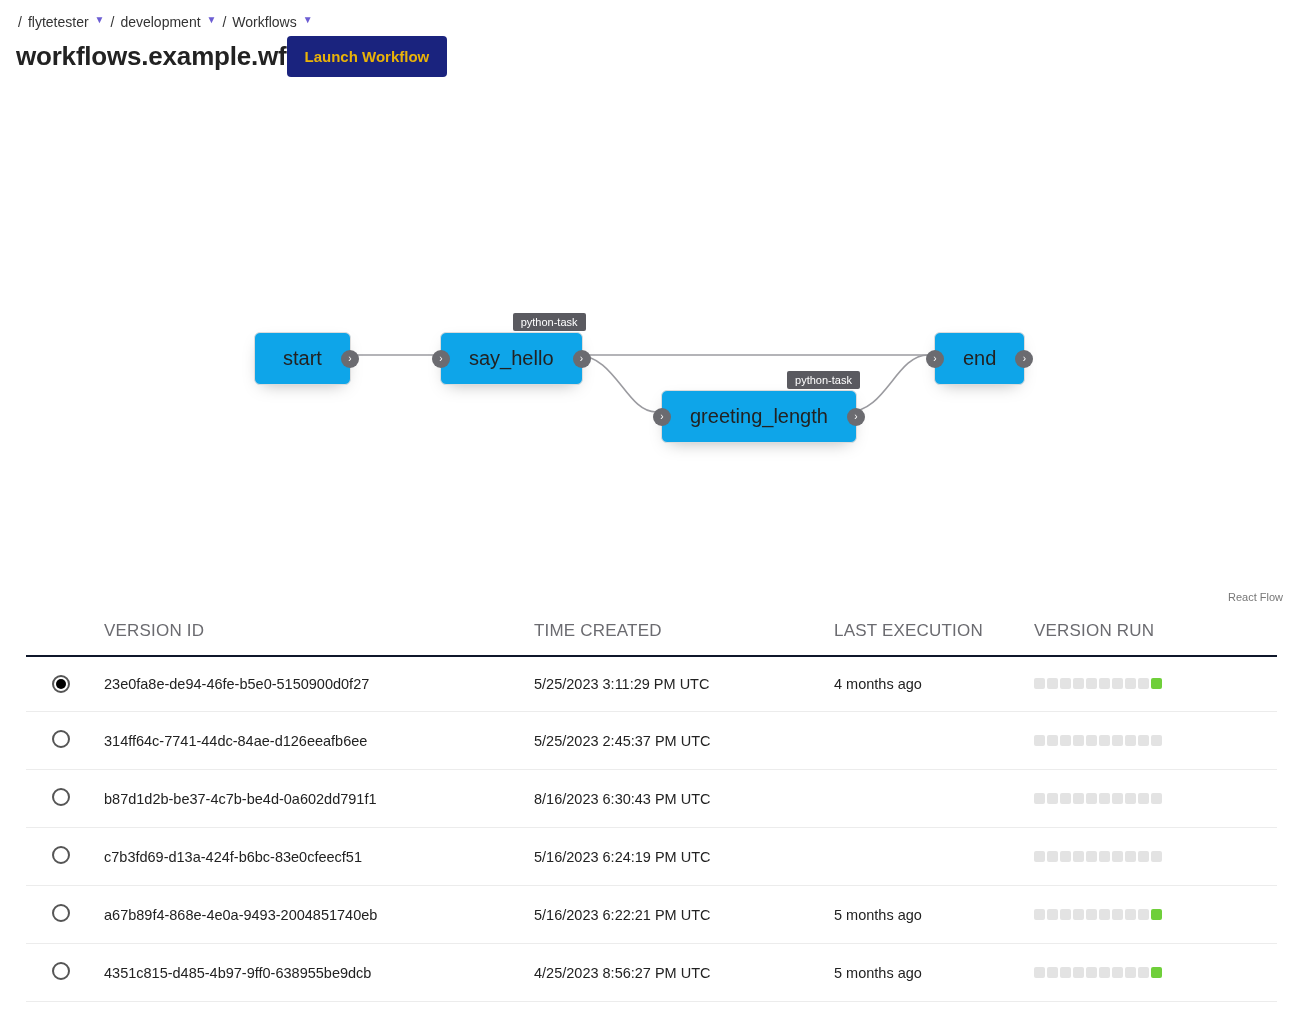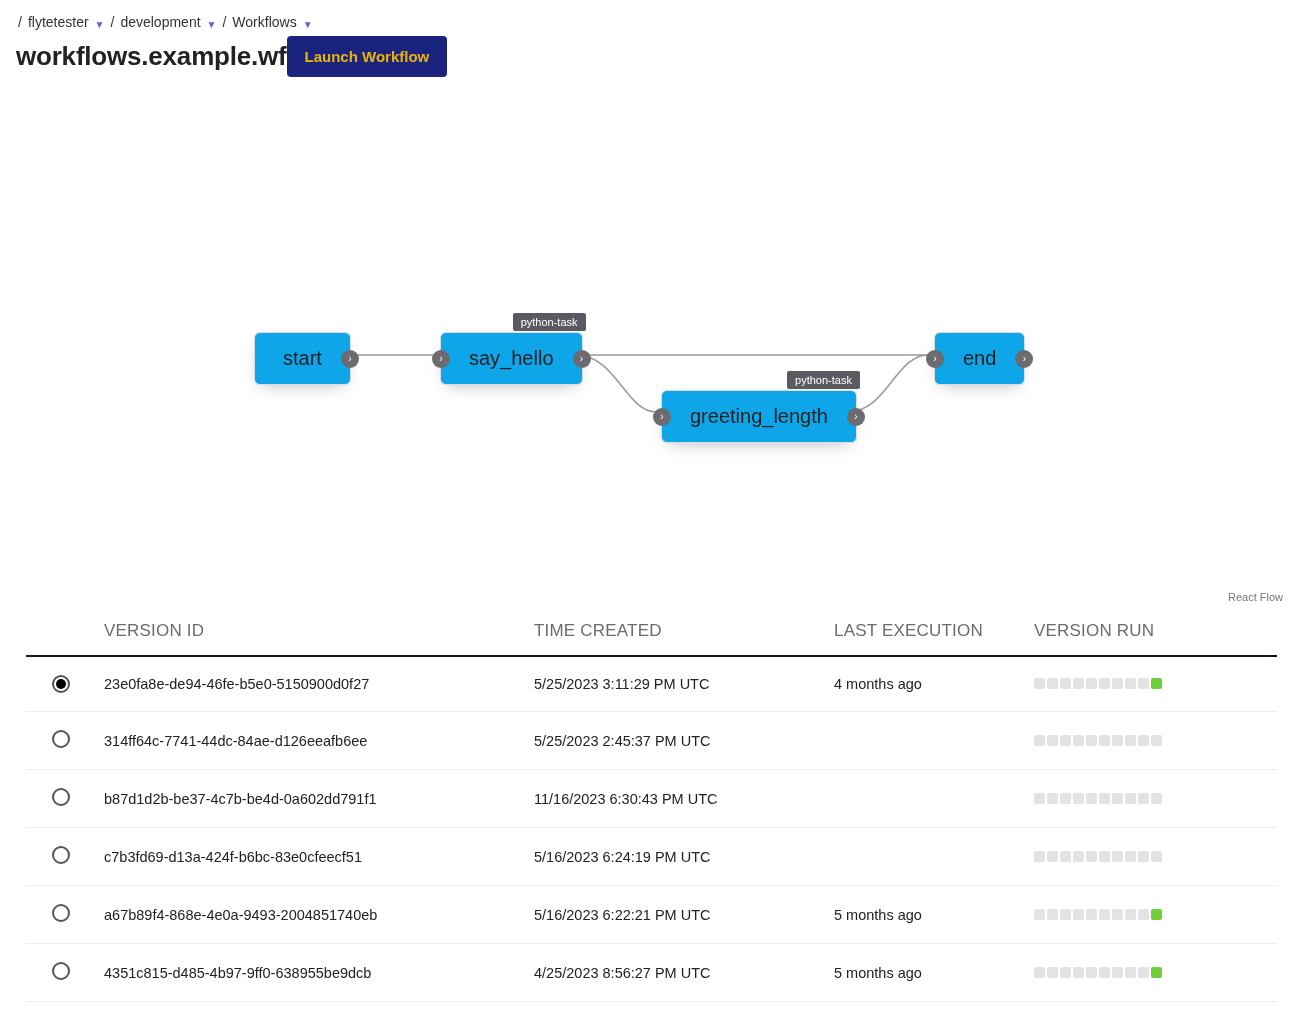--- a/index.html
+++ b/index.html
@@ -2,21 +2,21 @@
 <html><head>
   <meta charset="utf-8">
   <style>
     * { box-sizing: border-box; margin: 0; padding: 0; }
     body { font-family: -apple-system, BlinkMacSystemFont, "Segoe UI", Helvetica, Arial, sans-serif; background: #fff; color: #222; width: 1303px; }
 
     .page { padding: 14px 16px 0 16px; }
 
     
     .breadcrumb { font-size: 14px; color: #333; display: flex; align-items: center; gap: 4px; margin-bottom: 6px; }
-    .crumb { display: inline-flex; align-items: flex-end; gap: 4px; cursor: pointer; }
+    .crumb { display: inline-flex; align-items: flex-start; gap: 4px; cursor: pointer; }
     .crumb-text {}
     .chevron-down { color: #6c5dd3; font-size: 10px; margin-left: 2px; }
     .crumb-sep { margin: 0 2px; }
 
     
     .titlebar { display: flex; align-items: center; margin-top: 4px; }
     .title { font-size: 26px; font-weight: 700; letter-spacing: -0.2px; }
     .launch-btn { background: #1a237e; color: #eab308; border: none; border-radius: 4px; padding: 12px 18px; font-size: 15px; font-weight: 600; cursor: pointer; }
 
     
@@ -158,21 +158,21 @@
               <span class="rr-cell"></span>
               <span class="rr-cell"></span>
               <span class="rr-cell"></span>
               <span class="rr-cell"></span>
               <span class="rr-cell"></span>
             </span></td>
         </tr>
         <tr>
           <td class="col-radio"><span class="radio"></span></td>
           <td class="col-version">b87d1d2b-be37-4c7b-be4d-0a602dd791f1</td>
-          <td class="col-time">11/16/2023 6:30:43 PM UTC</td>
+          <td class="col-time">8/16/2023 6:30:43 PM UTC</td>
           <td class="col-last"></td>
           <td class="col-recent"><span class="recent-run">
               <span class="rr-cell"></span>
               <span class="rr-cell"></span>
               <span class="rr-cell"></span>
               <span class="rr-cell"></span>
               <span class="rr-cell"></span>
               <span class="rr-cell"></span>
               <span class="rr-cell"></span>
               <span class="rr-cell"></span>

